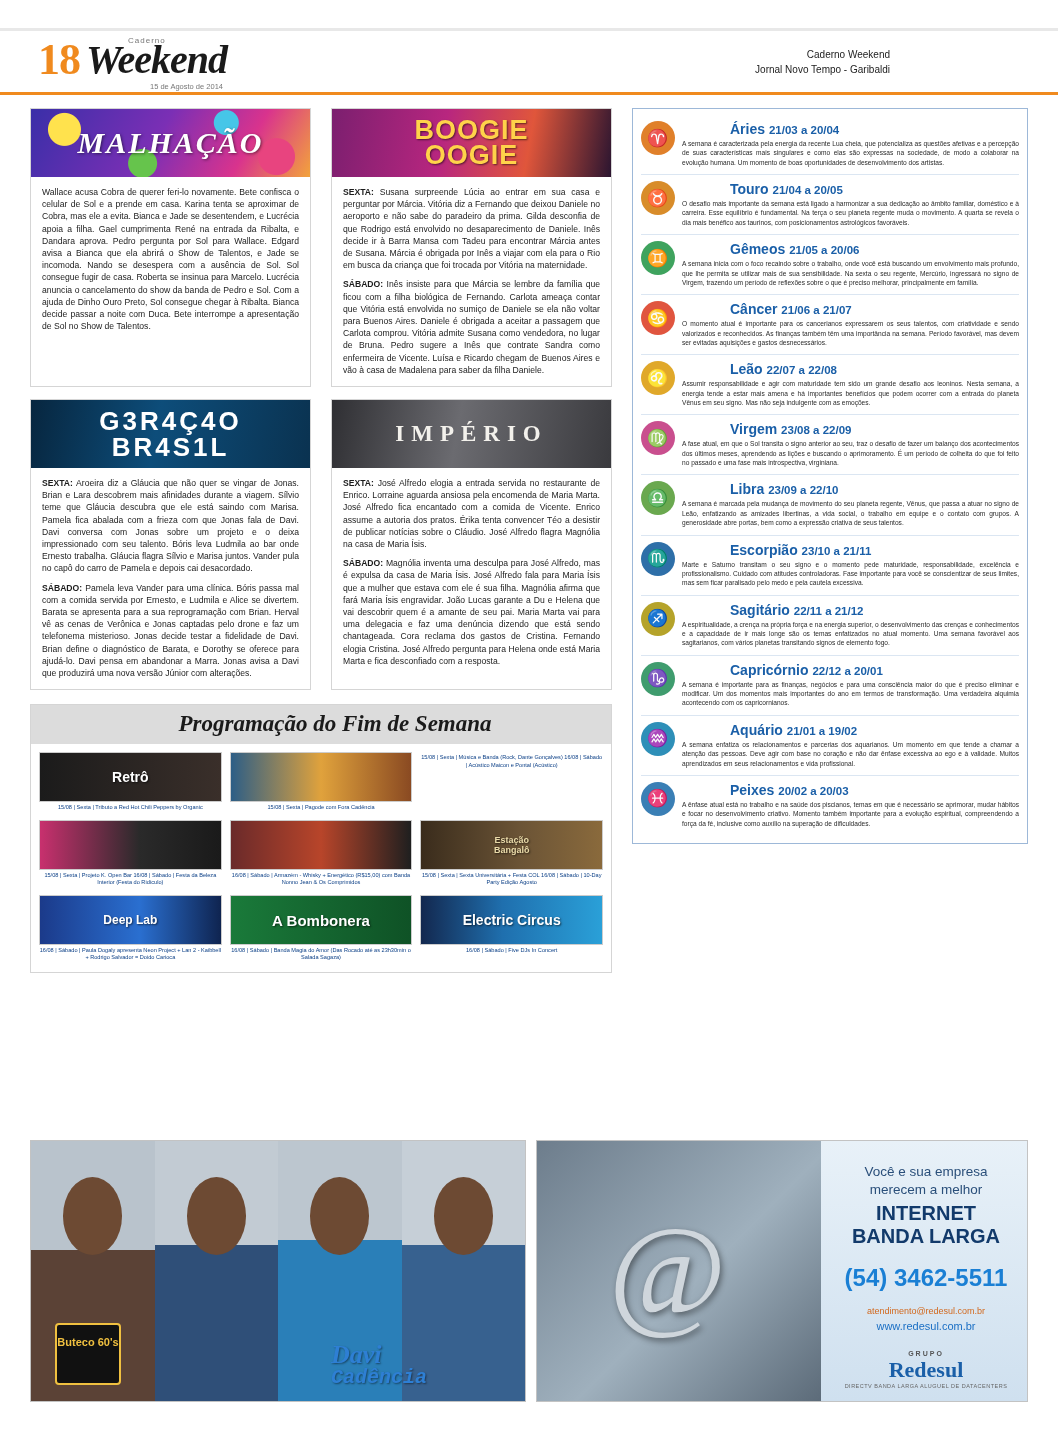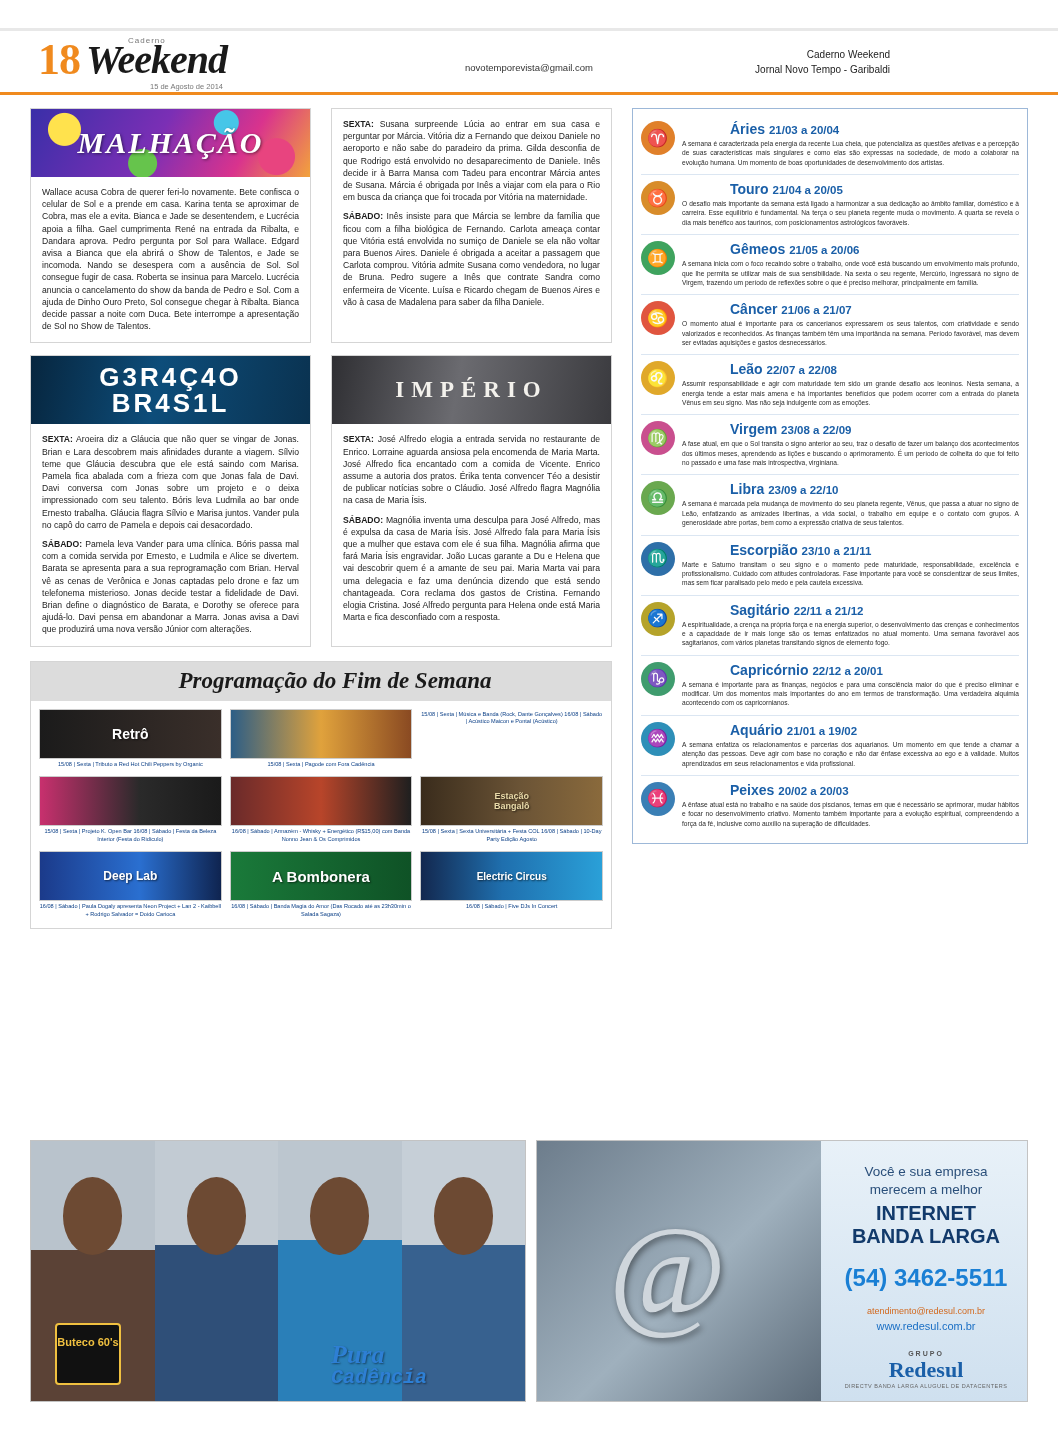--- a/index.html
+++ b/index.html
@@ -205,41 +205,43 @@
 <body>
 
 <div class="page">
 
   <div class="masthead">
     <div class="mh-rule-top"></div>
     <div class="mh-num">18</div>
     <div class="mh-caderno">Caderno</div>
     <div class="mh-logo">Weekend</div>
     <div class="mh-date">15 de Agosto de 2014</div>
-    <div class="mh-email">novotemporevista@gmail.com</div>
     <div class="mh-right">
       <div>Caderno Weekend</div>
       <div>Jornal Novo Tempo - Garibaldi</div>
     </div>
     <div class="mh-rule-bottom"></div>
   </div>
 
   <div class="left-col">
 
     <div class="row-novelas">
       <div class="novela-box">
         <div class="novela-banner b-malhacao">
           <div class="banner-title">MALHAÇÃO</div>
         </div>
         <div class="novela-text">
           <p>Wallace acusa Cobra de querer feri-lo novamente. Bete confisca o celular de Sol e a prende em casa. Karina tenta se aproximar de Cobra, mas ele a evita. Bianca e Jade se desentendem, e Lucrécia apoia a filha. Gael cumprimenta René na entrada da Ribalta, e Dandara aprova. Pedro pergunta por Sol para Wallace. Edgard avisa a Bianca que ela abrirá o Show de Talentos, e Jade se incomoda. Nando se desespera com a ausência de Sol. Sol consegue fugir de casa. Roberta se insinua para Marcelo. Lucrécia anuncia o cancelamento do show da banda de Pedro e Sol. Com a ajuda de Dinho Ouro Preto, Sol consegue chegar à Ribalta. Bianca decide passar a noite com Duca. Bete interrompe a apresentação de Sol no Show de Talentos.</p>
         </div>
       </div>
 
       <div class="novela-box">
+        <div class="novela-banner b-boogie">
+          <div class="banner-title">BOOGIE<br>OOGIE</div>
+        </div>
         <div class="novela-text">
           <p id="boogie-p1"><b>SEXTA:</b> Susana surpreende Lúcia ao entrar em sua casa e perguntar por Márcia. Vitória diz a Fernando que deixou Daniele no aeroporto e não sabe do paradeiro da prima. Gilda desconfia de que Rodrigo está envolvido no desaparecimento de Daniele. Inês decide ir à Barra Mansa com Tadeu para encontrar Márcia antes de Susana. Márcia é obrigada por Inês a viajar com ela para o Rio em busca da criança que foi trocada por Vitória na maternidade.</p>
           <p id="boogie-p2"><b>SÁBADO:</b> Inês insiste para que Márcia se lembre da família que ficou com a filha biológica de Fernando. Carlota ameaça contar que Vitória está envolvida no sumiço de Daniele se ela não voltar para Buenos Aires. Daniele é obrigada a aceitar a passagem que Carlota comprou. Vitória admite Susana como vendedora, no lugar de Bruna. Pedro sugere a Inês que contrate Sandra como enfermeira de Vicente. Luísa e Ricardo chegam de Buenos Aires e vão à casa de Madalena para saber da filha Daniele.</p>
         </div>
       </div>
     </div>
 
     <div class="row-novelas row2">
       <div class="novela-box">
         <div class="novela-banner b-geracao">
@@ -311,21 +313,21 @@
             <div class="prog-cap">16/08 | Sábado | Paula Dogaly apresenta Neon Project + Lan 2 - Kaibbell + Rodrigo Salvador = Doido Carioca</div>
           </div>
           <div class="prog-cell">
             <div class="prog-img" style="background:linear-gradient(90deg,#1a7a3a,#0f5226);">
               <div class="overlay-text" style="font-size:15px;color:#fff;">A Bombonera</div>
             </div>
             <div class="prog-cap">16/08 | Sábado | Banda Magia do Amor (Das Rocado até as 23h30min o Salada Sagaza)</div>
           </div>
           <div class="prog-cell">
             <div class="prog-img" style="background:linear-gradient(90deg,#13284f,#1f6fae 45%,#2aa0d8);">
-              <div class="overlay-text" style="font-size:10px;">Electric Circus</div>
+              <div class="overlay-text" style="font-size:14px;">Electric Circus</div>
             </div>
             <div class="prog-cap">16/08 | Sábado | Five DJs In Concert</div>
           </div>
         </div>
       </div>
     </div>
   </div>
 
   <div class="horo" id="horo-panel">
       <div class="sign">
@@ -416,21 +418,21 @@
 
   <div class="ad-left">
     <div class="people">
       <div class="person p1"></div>
       <div class="person p2"></div>
       <div class="person p3"></div>
       <div class="person p4"></div>
     </div>
     <div class="buteco">Buteco 60's</div>
     <div class="pura">
-      <span>Pura</span>
+      <span>Davi</span>
       <span class="small">Cadência</span>
     </div>
   </div>
 
   <div class="ad-right">
     <div class="photo">
       <div class="at">@</div>
     </div>
     <div class="panel">
       <div class="l1">Você e sua empresa</div>

